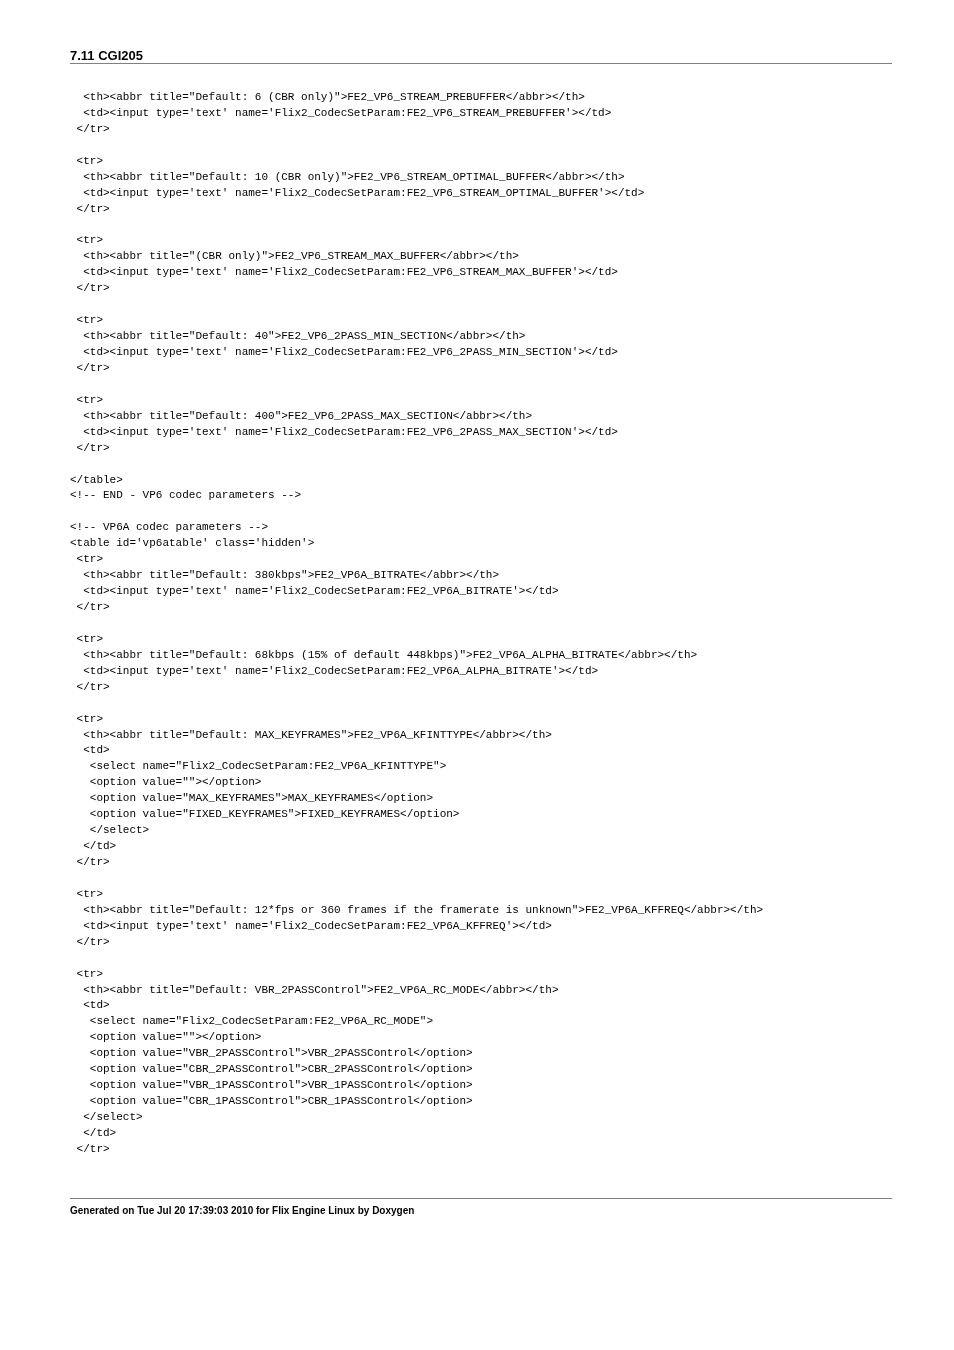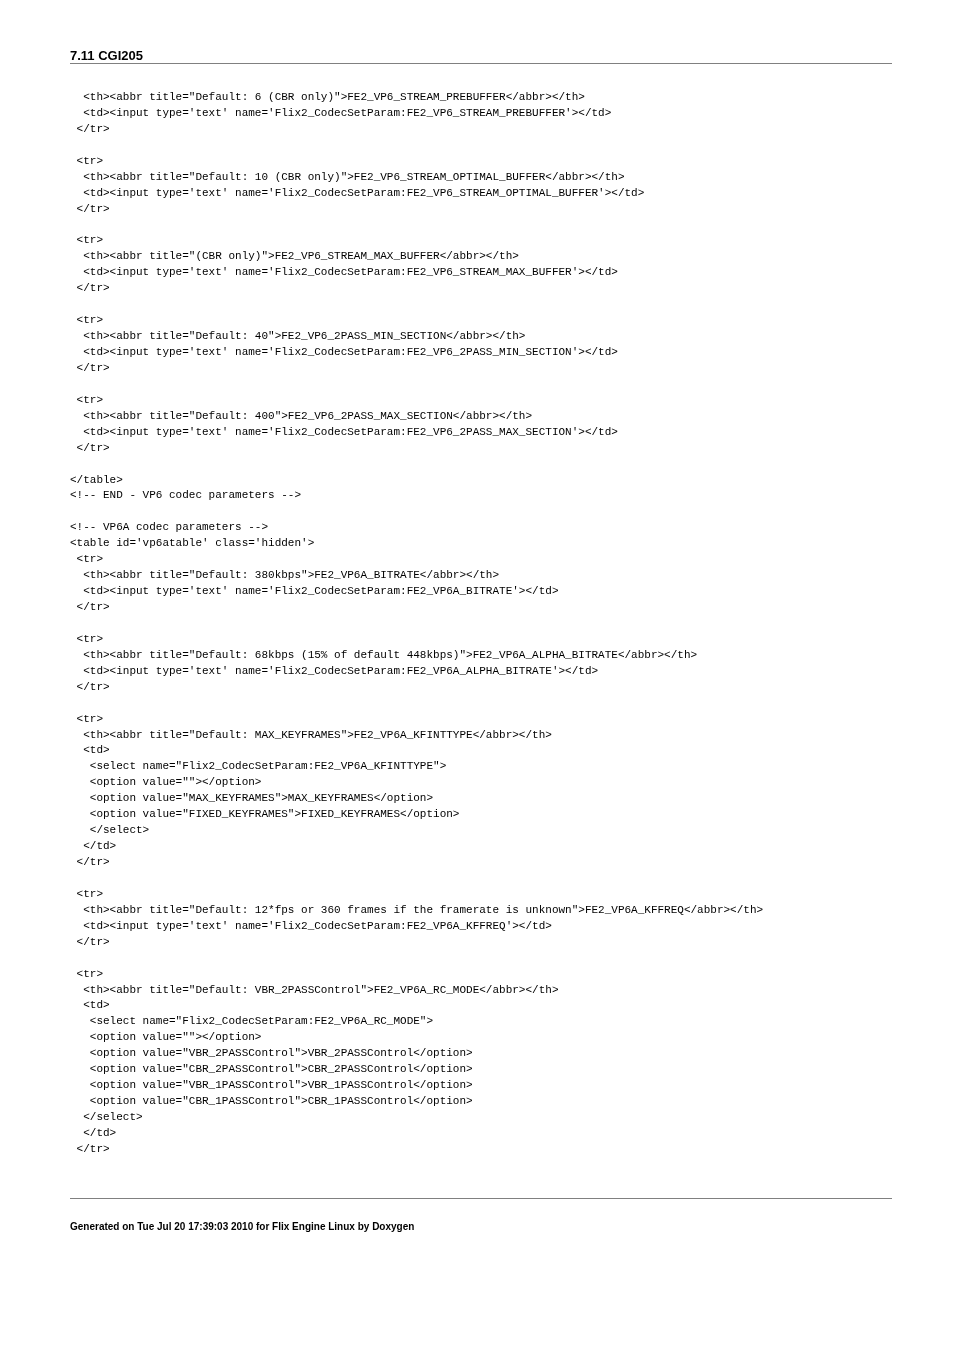--- a/index.html
+++ b/index.html
@@ -27,21 +27,21 @@
   pre.code {
     font-family: "Courier New", Courier, monospace;
     font-size: 11px;
     line-height: 1.45;
     white-space: pre;
     margin: 0;
     color: #000;
   }
   .footer {
     margin-top: 40px;
-    padding-top: 22px;
+    padding-top: 6px;
     border-top: 1px solid #808080;
     font-size: 10px;
     font-weight: bold;
     color: #000;
   }
 </style>
 </head>
 <body>
 
 <div class="page">

